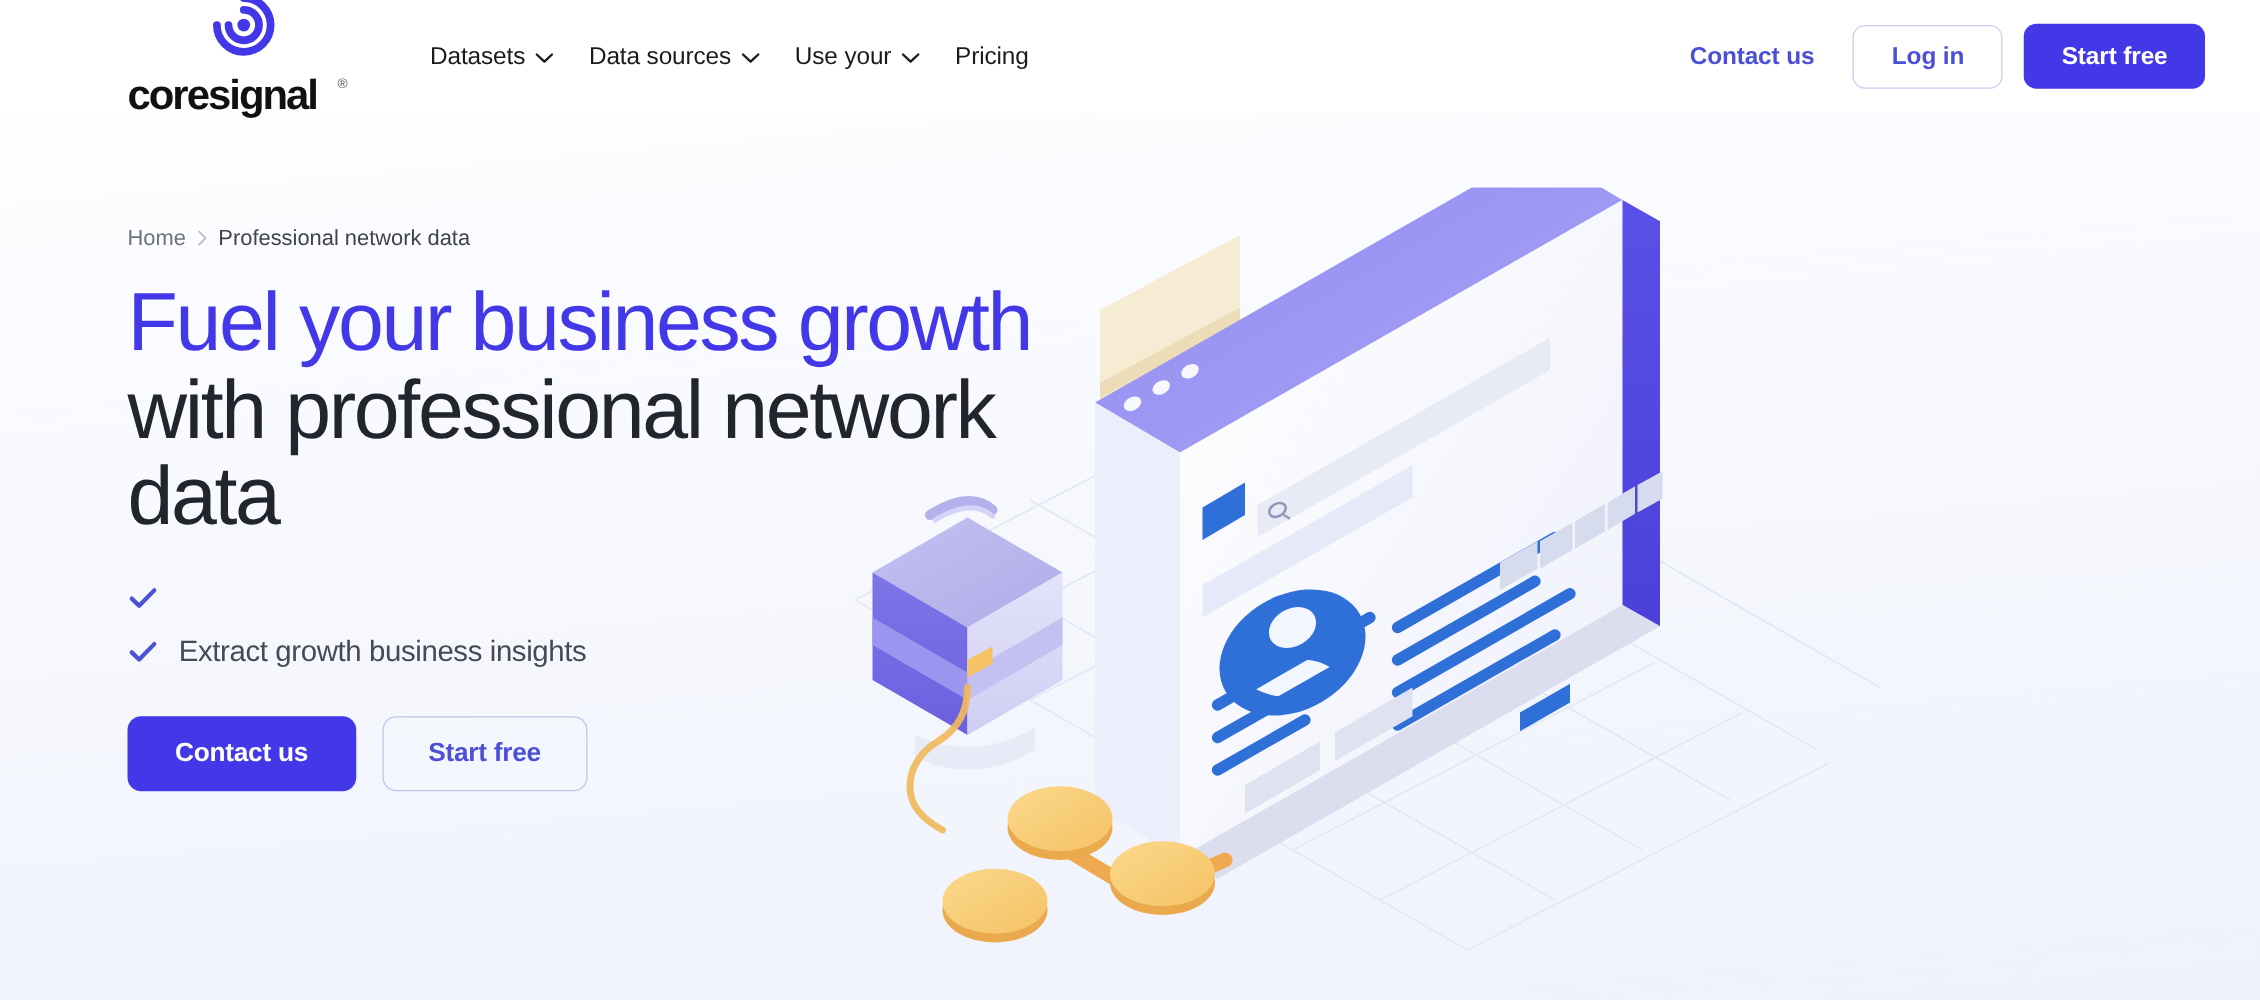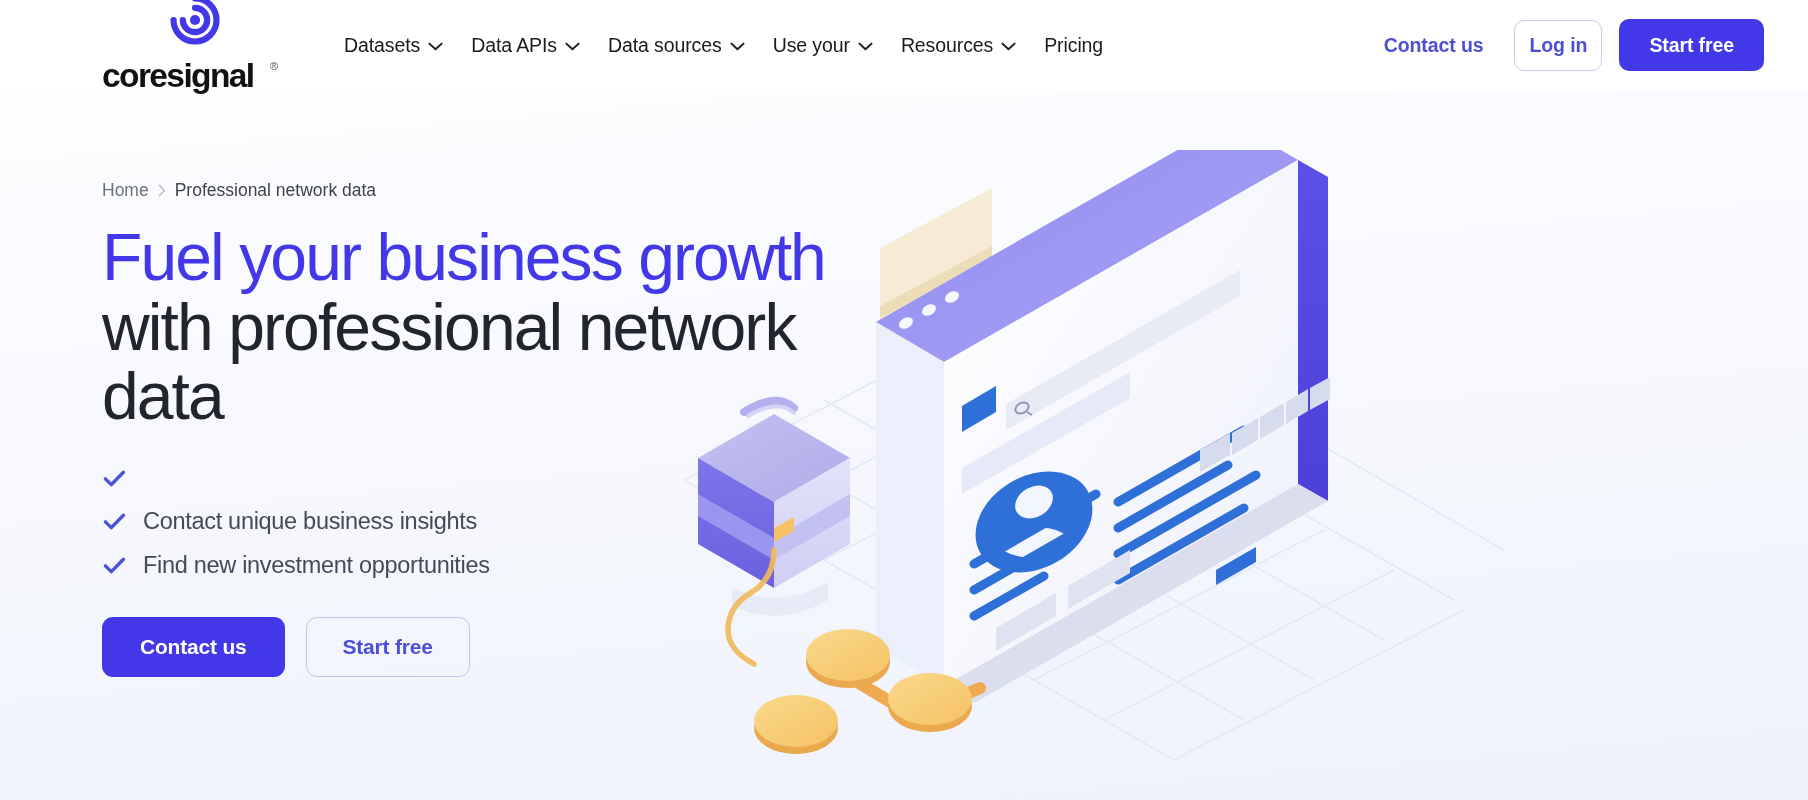--- a/index.html
+++ b/index.html
@@ -85,21 +85,21 @@
     padding: 8px 14px;
     white-space: nowrap;
   }
   .btn-login {
     font-size: 19.5px;
     font-weight: 700;
     color: #4b4fd6;
     background: #ffffff;
     border: 1.6px solid #c9cbf0;
     border-radius: 10px;
-    padding: 13px 14px;
+    padding: 13px 30px;
     cursor: pointer;
     letter-spacing: -0.1px;
     white-space: nowrap;
     font-family: inherit;
   }
   .btn-startfree-top {
     font-size: 19.5px;
     font-weight: 700;
     color: #ffffff;
     background: #4338e8;
@@ -220,47 +220,35 @@
 
     <nav class="nav">
 
       <div class="nav-item">
         <span>Datasets</span>
         <svg class="chev" viewBox="0 0 15 9">
           <path d="M1.4 1.6 L7.5 7.3 L13.6 1.6" fill="none" stroke="#1b1b1f" stroke-width="1.9" stroke-linecap="round" stroke-linejoin="round"></path>
         </svg>
       </div>
 
-      <div class="nav-item">
-        <span>Data APIs</span>
-        <svg class="chev" viewBox="0 0 15 9">
-          <path d="M1.4 1.6 L7.5 7.3 L13.6 1.6" fill="none" stroke="#1b1b1f" stroke-width="1.9" stroke-linecap="round" stroke-linejoin="round"></path>
-        </svg>
-      </div>
 
       <div class="nav-item">
         <span>Data sources</span>
         <svg class="chev" viewBox="0 0 15 9">
           <path d="M1.4 1.6 L7.5 7.3 L13.6 1.6" fill="none" stroke="#1b1b1f" stroke-width="1.9" stroke-linecap="round" stroke-linejoin="round"></path>
         </svg>
       </div>
 
       <div class="nav-item">
         <span>Use your</span>
         <svg class="chev" viewBox="0 0 15 9">
           <path d="M1.4 1.6 L7.5 7.3 L13.6 1.6" fill="none" stroke="#1b1b1f" stroke-width="1.9" stroke-linecap="round" stroke-linejoin="round"></path>
         </svg>
       </div>
 
-      <div class="nav-item">
-        <span>Resources</span>
-        <svg class="chev" viewBox="0 0 15 9">
-          <path d="M1.4 1.6 L7.5 7.3 L13.6 1.6" fill="none" stroke="#1b1b1f" stroke-width="1.9" stroke-linecap="round" stroke-linejoin="round"></path>
-        </svg>
-      </div>
 
       <div class="nav-item">
         <span>Pricing</span>
       </div>
 
     </nav>
 
     <div class="header-right">
       <a class="contact-link">Contact us</a>
       <button class="btn-login">Log in</button>
@@ -286,27 +274,21 @@
       <ul class="features">
         <li class="feature">
           <svg class="check" viewBox="0 0 25 25">
             <path d="M3.4 12.9 L9.3 18.6 L21.4 6.3" fill="none" stroke="#4b52d8" stroke-width="3.4" stroke-linecap="round" stroke-linejoin="round"></path>
           </svg>
         </li>
         <li class="feature">
           <svg class="check" viewBox="0 0 25 25">
             <path d="M3.4 12.9 L9.3 18.6 L21.4 6.3" fill="none" stroke="#4b52d8" stroke-width="3.4" stroke-linecap="round" stroke-linejoin="round"></path>
           </svg>
-          <span>Contact unique business insights</span>
-        </li>
-        <li class="feature">
-          <svg class="check" viewBox="0 0 25 25">
-            <path d="M3.4 12.9 L9.3 18.6 L21.4 6.3" fill="none" stroke="#4b52d8" stroke-width="3.4" stroke-linecap="round" stroke-linejoin="round"></path>
-          </svg>
-          <span>Find new investment opportunities</span>
+          <span>Extract growth business insights</span>
         </li>
       </ul>
 
       <div class="cta-row">
         <button class="btn-contact">Contact us</button>
         <button class="btn-startfree">Start free</button>
       </div>
 
     </div>
 

